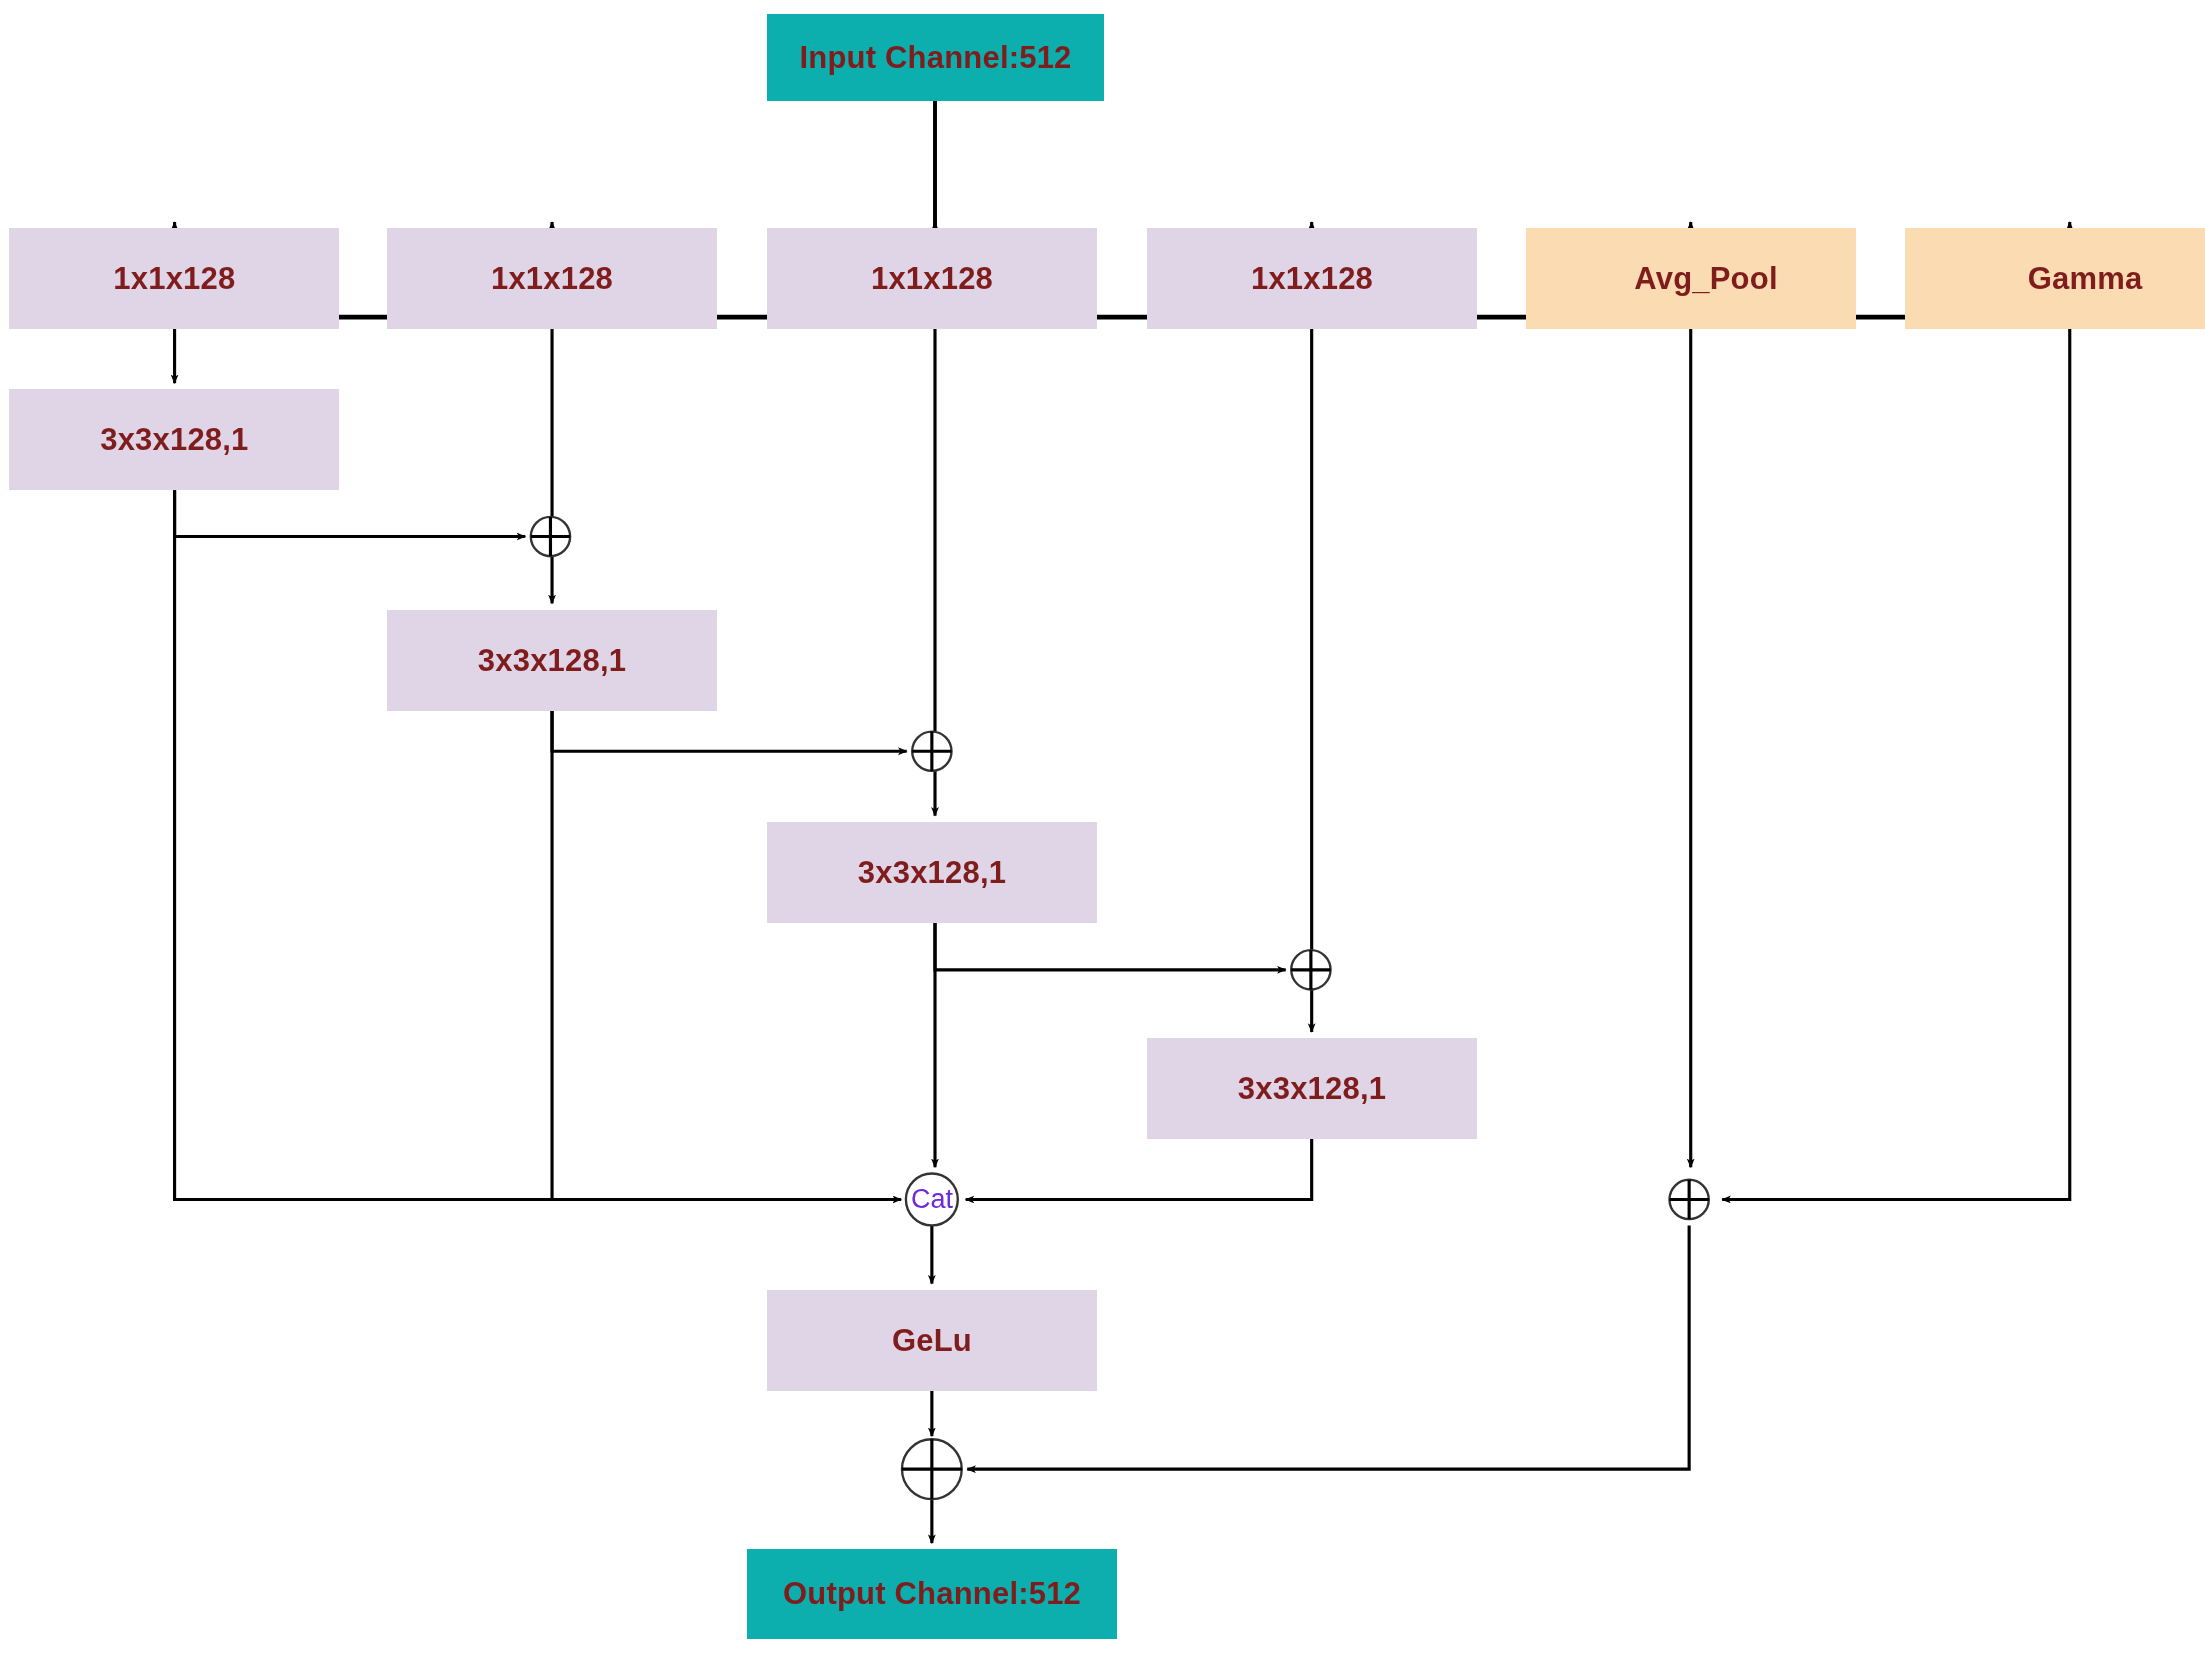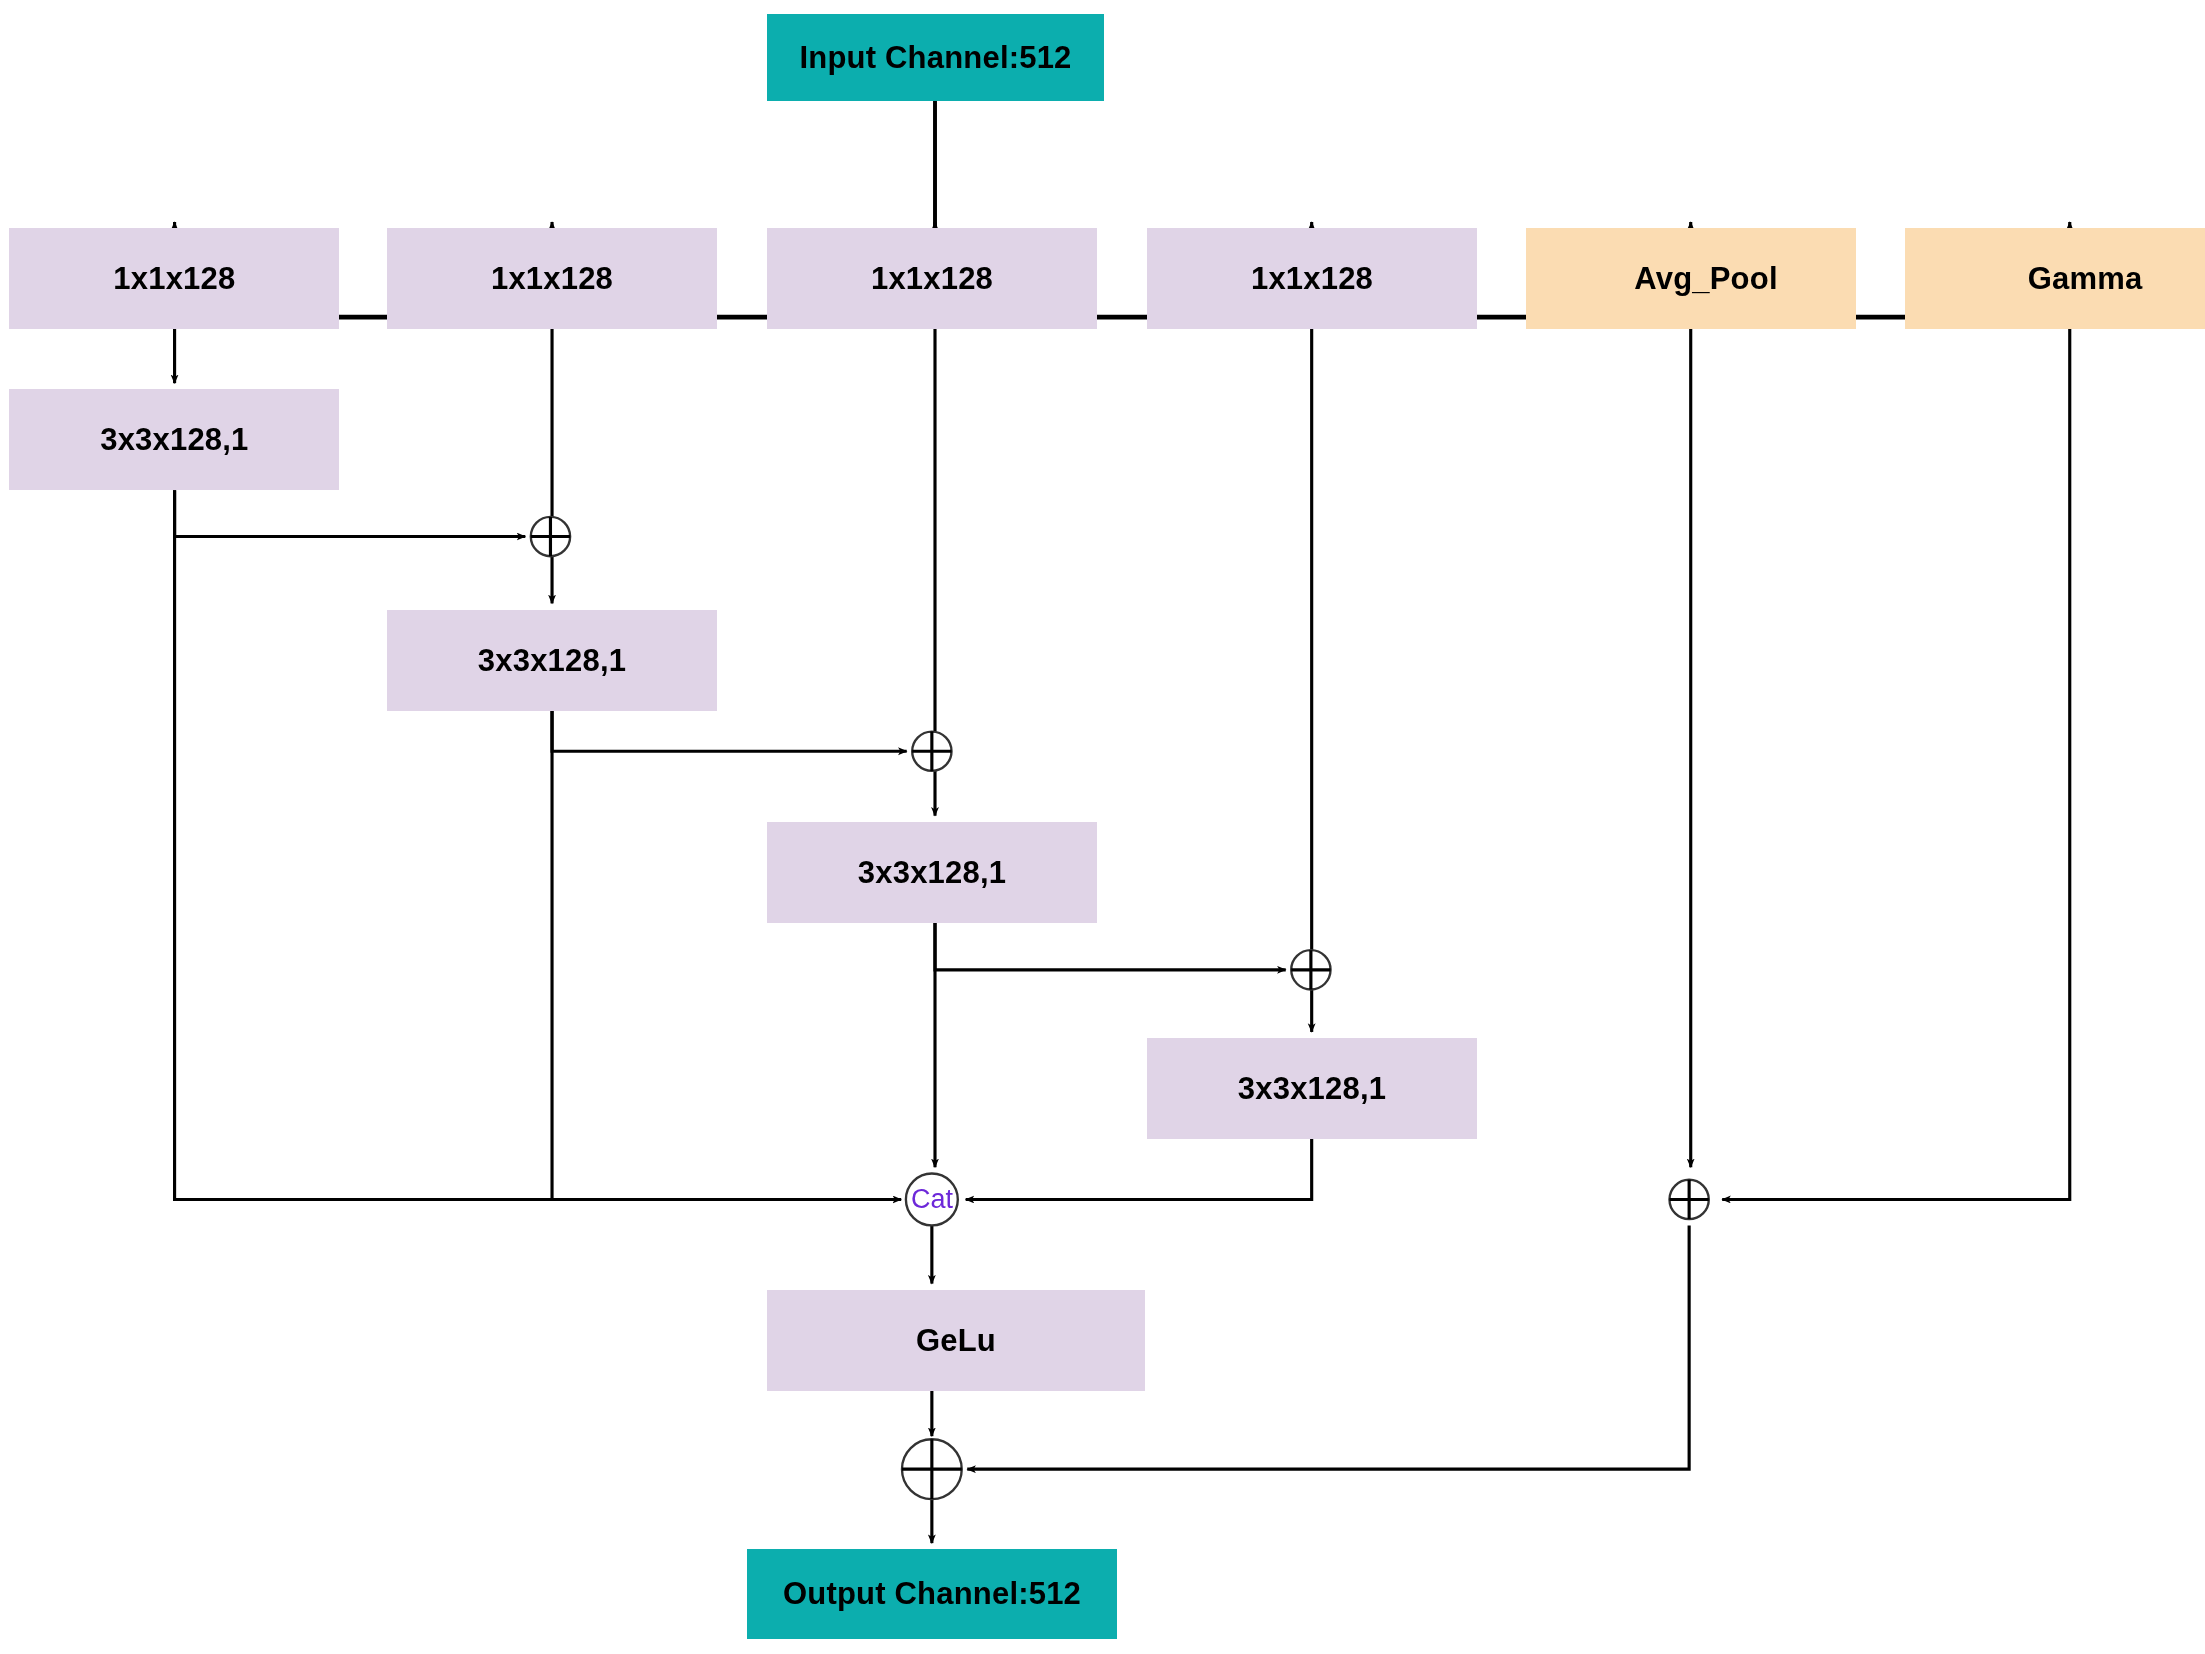--- a/index.html
+++ b/index.html
@@ -22,21 +22,21 @@
     width: 2205px;
     height: 1655px;
   }
   .node-box {
     position: absolute;
     display: flex;
     align-items: center;
     justify-content: center;
     box-sizing: border-box;
     font-weight: bold;
-    color: #000000;
+    color: #7f1d1d;
     text-align: center;
     letter-spacing: 0.2px;
     user-select: none;
   }
   .node-box.teal   { background: #0CAEAE; }
   .node-box.lav    { background: #E0D4E7; }
   .node-box.peach  { background: #FBDCB2; padding-left: 30px; }
 
   .op-label {
     position: absolute;
@@ -144,20 +144,20 @@
   <div class="node-box peach" style="left:1905px; top:228px; width:330px; height:101px; font-size:31px;">Gamma</div>
 
   <div class="node-box lav" style="left:9.4px; top:389px; width:330px; height:101px; font-size:31px;">3x3x128,1</div>
 
   <div class="node-box lav" style="left:387px; top:610px; width:330px; height:101px; font-size:31px;">3x3x128,1</div>
 
   <div class="node-box lav" style="left:767px; top:822px; width:330px; height:101px; font-size:31px;">3x3x128,1</div>
 
   <div class="node-box lav" style="left:1147px; top:1038px; width:330px; height:101px; font-size:31px;">3x3x128,1</div>
 
-  <div class="node-box lav" style="left:767px; top:1290px; width:378px; height:101px; font-size:31px;">GeLu</div>
+  <div class="node-box lav" style="left:767px; top:1290px; width:330px; height:101px; font-size:31px;">GeLu</div>
 
   <div class="node-box teal" style="left:747px; top:1549px; width:370px; height:90px; font-size:31px;text-align:center;">Output Channel:512</div>
 
   <div class="op-label" style="left:899px; top:1180px; width:66px; height:39px; font-size:27px;">Cat</div>
 
 </div>
 
 
 </body></html>

